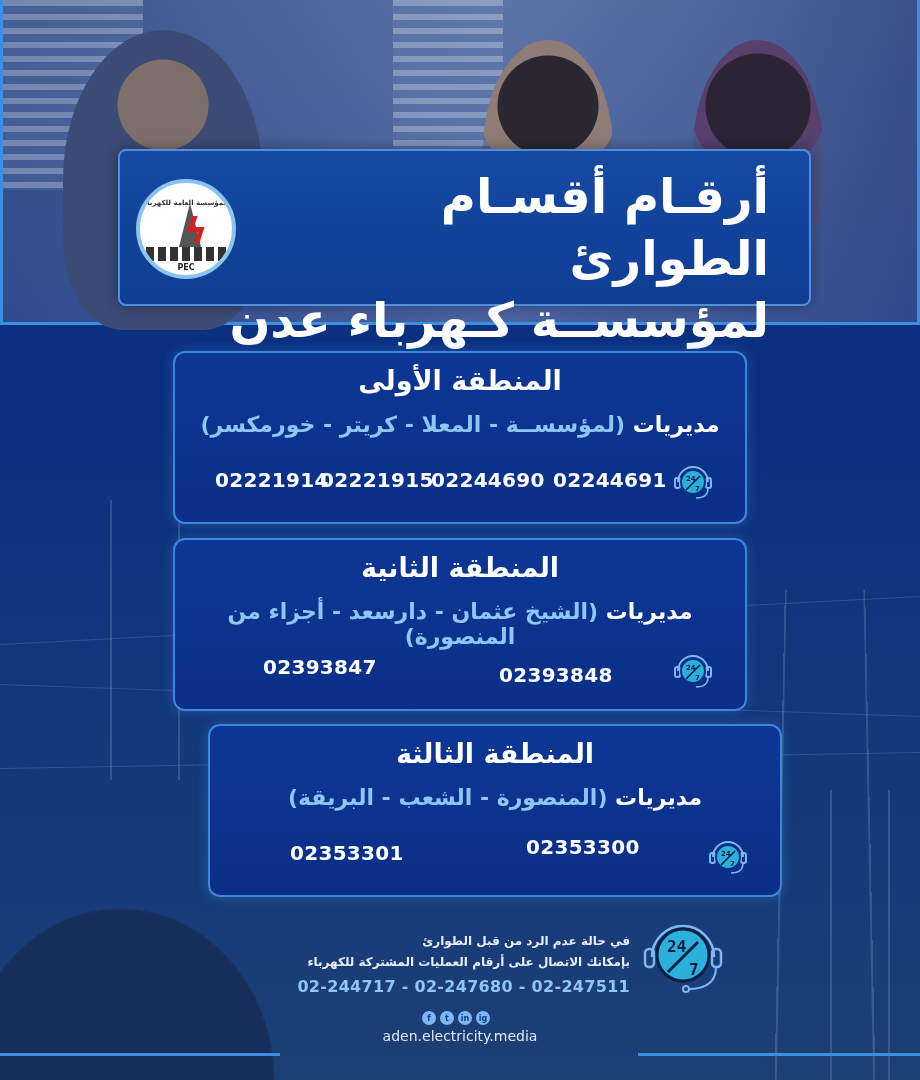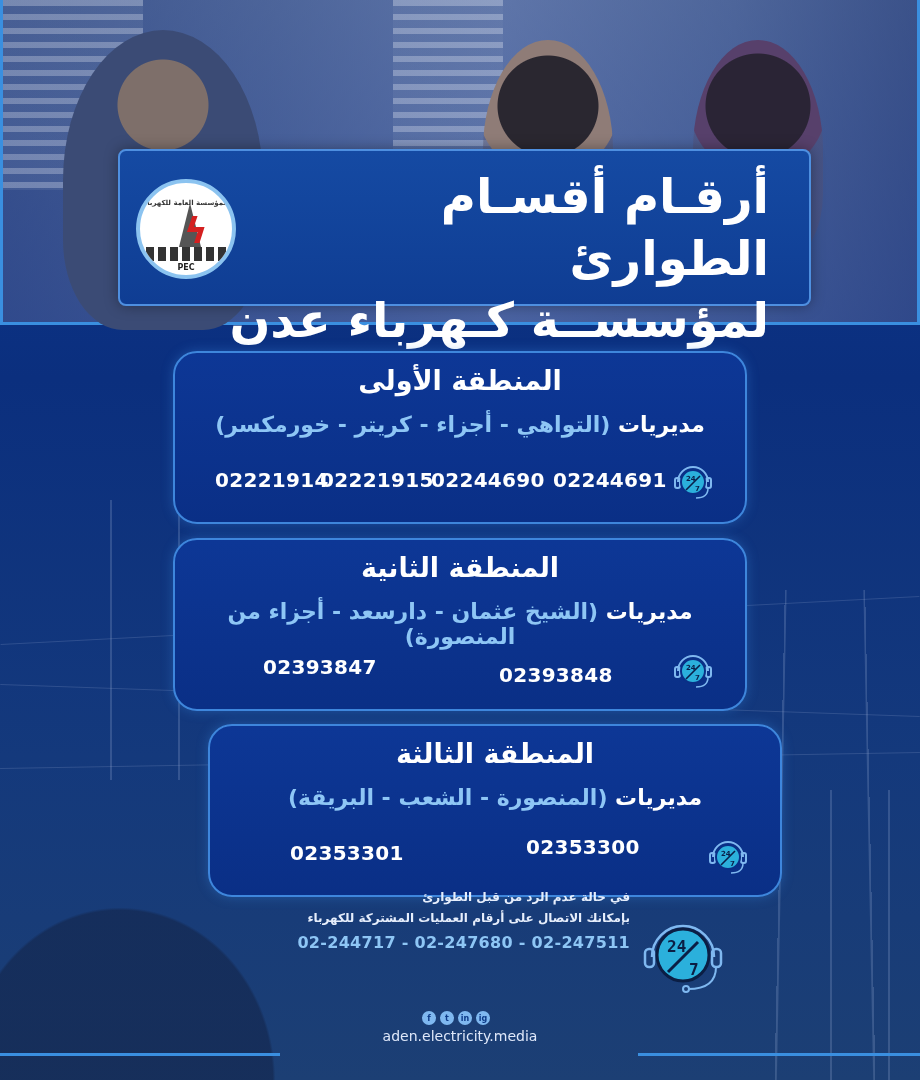--- a/index.html
+++ b/index.html
@@ -37,33 +37,33 @@
   .title-text { position: absolute; right: 40px; top: 14px; width: 540px; text-align: right; direction: rtl;
     font-size: 48px; font-weight: bold; line-height: 62px; color: #fff; margin-left: 40px; }
 
   
   .tower-bg { position: absolute; border-left: 2px solid rgba(150,170,210,0.25); border-right: 2px solid rgba(150,170,210,0.25); }
   .wire { position: absolute; height: 1px; background: rgba(150,170,210,0.22); }
   .trees { position: absolute; left: 0; bottom: 0; width: 300px; height: 200px;
     background: radial-gradient(ellipse at 40% 100%, rgba(20,40,80,0.7) 0 60%, transparent 61%); }
 
   
-  .card { position: absolute; left: 173px; width: 574px; border: 2px solid #3e86dc; border-radius: 24px;
+  .card { position: absolute; left: 173px; width: 574px; border: 2px solid #3e86dc; border-radius: 12px;
     background: linear-gradient(180deg, #0d3796 0%, #0a2f86 100%);
     box-shadow: 0 0 12px rgba(60,140,230,0.35); }
   .card h2 { text-align: center; font-size: 27px; font-weight: bold; color: #fff; direction: rtl; margin-top: 12px; }
   .card .districts { text-align: center; direction: rtl; font-size: 22px; font-weight: bold; margin-top: 16px; color: #fff; }
   .card .districts .names { color: #8ec6f5; }
   .card .phones { position: absolute; left: 0; right: 0; bottom: 22px; height: 36px; }
   .phone { position: absolute; font-size: 20px; font-weight: bold; color: #fff; letter-spacing: 0.3px; }
   .icon247 { position: absolute; width: 42px; height: 42px; }
 
   
   .footer-icon { position: absolute; left: 640px; top: 917px; width: 86px; height: 78px; }
-  .footer-text { position: absolute; left: 290px; top: 888px; width: 340px; text-align: right; direction: rtl; }
+  .footer-text { position: absolute; left: 290px; top: 932px; width: 340px; text-align: right; direction: rtl; }
   .ft-line1 { font-size: 12px; color: #e6eefc; font-weight: bold; margin-top: 2px; }
   .ft-line2 { font-size: 12px; color: #e6eefc; font-weight: bold; margin-top: 7px; }
   .ft-phones { font-size: 16px; color: #8ec6f5; font-weight: bold; margin-top: 8px; direction: ltr; text-align: right; letter-spacing: 0.3px; }
 
   .social { position: absolute; left: 422px; top: 1011px; display: flex; gap: 4px; }
   .social span { width: 14px; height: 14px; border-radius: 50%; background: #7fb8f0; color: #0d3a88;
     font-size: 8px; font-weight: bold; display: flex; align-items: center; justify-content: center; }
   .site { position: absolute; left: 0; width: 920px; top: 1028px; text-align: center; font-size: 14px; color: #dfe8fa; }
   .office { position: absolute; left: 0; width: 920px; top: 1050px; text-align: center; direction: rtl; font-size: 14px; font-weight: bold; color: #fff; }
   .divider { position: absolute; top: 1053px; height: 3px; background: #3a8fe0; }
@@ -100,21 +100,21 @@
         <div>أرقـام أقسـام الطوارئ</div>
         <div>لمؤسســة كـهرباء عدن</div>
       </div>
     </div>
   </div>
 
   <div class="card" style="top:351px;height:173px;">
     <h2>المنطقة الأولى</h2>
     <div class="districts">
       <span>مديريات</span>
-      <span class="names">(التواهي - أجزاء - كريتر - خورمكسر)</span>
+      <span class="names">(لمؤسســة - المعلا - كريتر - خورمكسر)</span>
     </div>
     <div class="phones">
       <svg class="icon247" style="left:497px;top:-4px;" viewBox="0 0 42 42">
         <path d="M6 22 a15 15 0 0 1 30 0" fill="none" stroke="#7fb8f0" stroke-width="2"></path>
         <rect x="3" y="18" width="5" height="10" rx="2" fill="none" stroke="#7fb8f0" stroke-width="2"></rect>
         <rect x="34" y="18" width="5" height="10" rx="2" fill="none" stroke="#7fb8f0" stroke-width="2"></rect>
         <circle cx="21" cy="22" r="12" fill="#2bb0dc" stroke="#0a2f86" stroke-width="2"></circle>
         <text x="14" y="21" font-size="7" font-weight="bold" fill="#0a1f4a" font-family="DejaVu Sans, sans-serif">24</text>
         <line x1="14" y1="30" x2="28" y2="16" stroke="#0a1f4a" stroke-width="1.6"></line>
         <text x="23" y="31" font-size="7" font-weight="bold" fill="#0a1f4a" font-family="DejaVu Sans, sans-serif">7</text>

